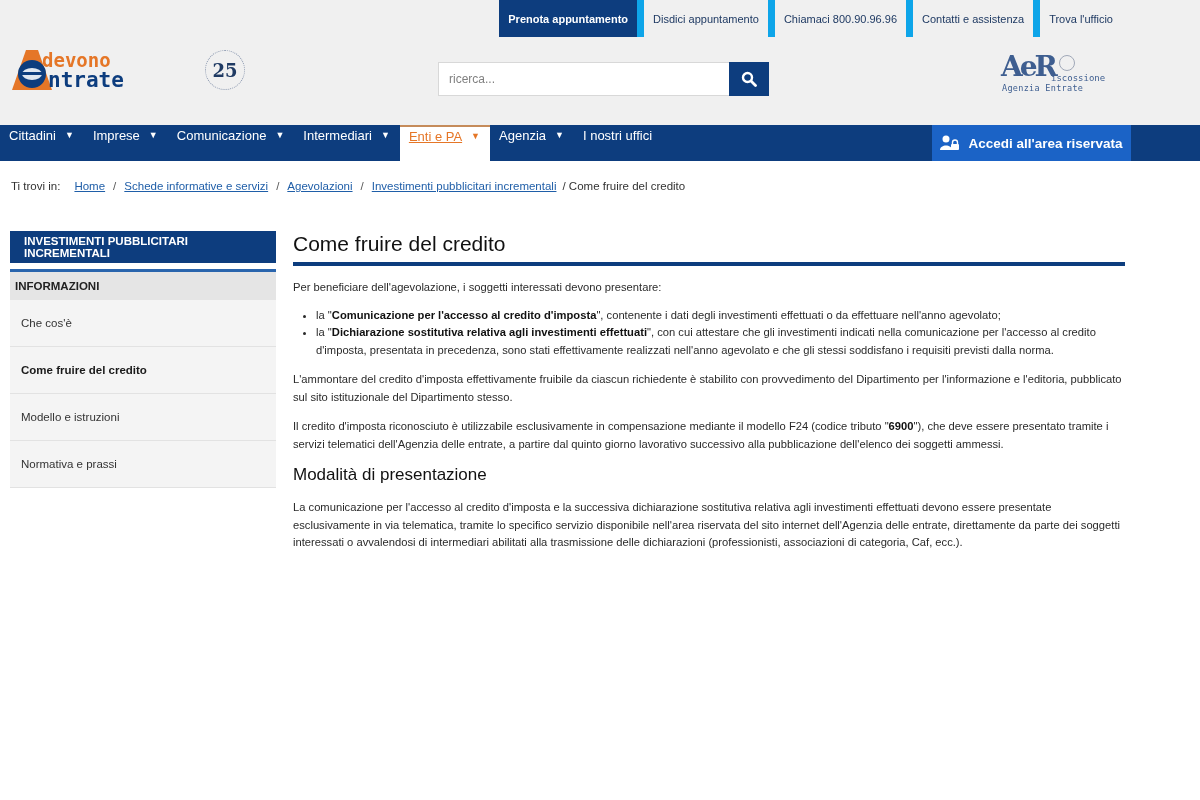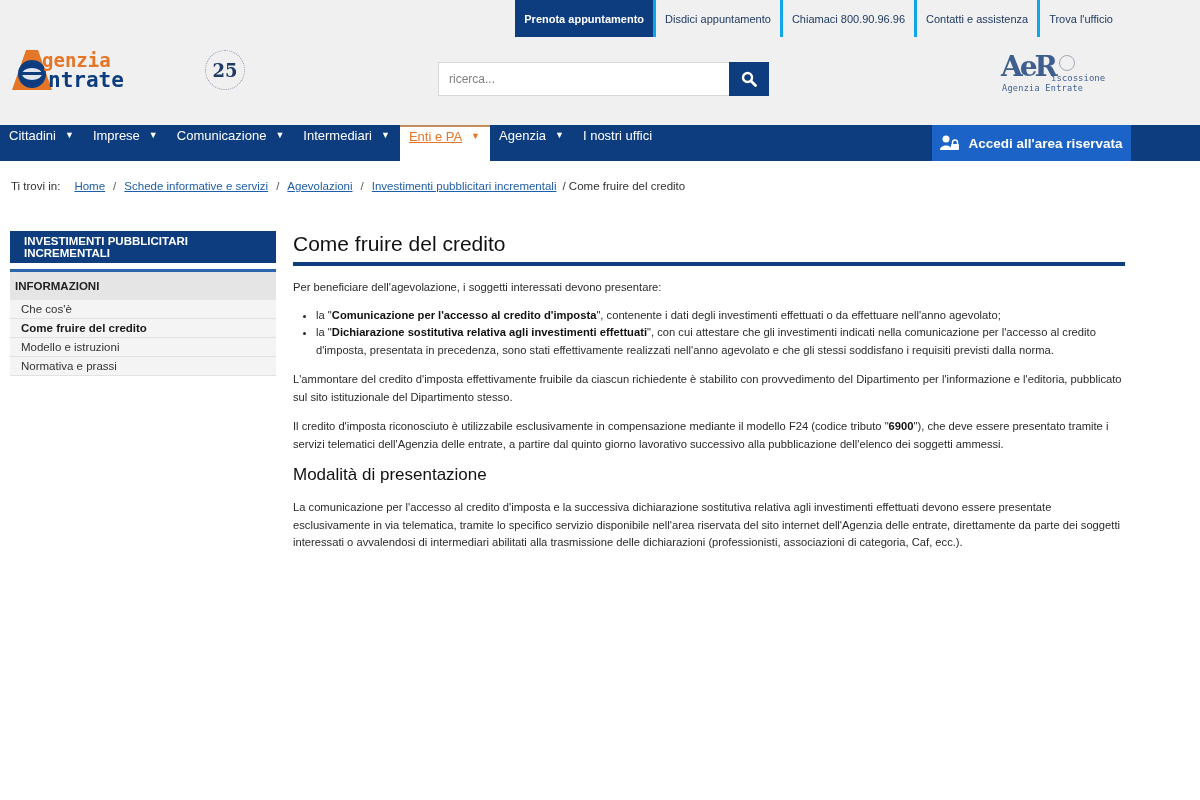--- a/index.html
+++ b/index.html
@@ -2,21 +2,21 @@
 <html><head>
 <meta charset="utf-8">
 <style>
   * { box-sizing: border-box; margin: 0; padding: 0; }
   html, body { width: 1200px; height: 800px; overflow: hidden; background: #ffffff; }
   body { font-family: "Liberation Sans", "DejaVu Sans", sans-serif; color: #1a1a1a; }
 
   
   .header { background: #f0f0f0; height: 125px; position: relative; }
   .topbar { position: absolute; top: 0; right: 78px; height: 37px; display: flex; }
-  .topbar a { display: flex; align-items: center; padding: 0 9px; font-size: 11px; color: #1f3a63; text-decoration: none; border-left: 3px solid #0ea5e9; height: 37px; }
+  .topbar a { display: flex; align-items: center; padding: 0 9px; font-size: 11px; color: #1f3a63; text-decoration: none; border-left: 7px solid #0ea5e9; height: 37px; }
   .topbar a.active { background: #0d3d7e; color: #ffffff; font-weight: bold; border-left: none; }
 
   .logo { position: absolute; left: 12px; top: 48px; width: 190px; height: 48px; }
   .logo .text { position: absolute; left: 30px; top: 2px; font-family: "DejaVu Sans Mono", monospace; font-weight: bold; line-height: 20px; }
   .logo .l1 { color: #e57627; font-size: 19px; }
   .logo .l2 { color: #0d3d7e; font-size: 21px; margin-left: 6px; }
   .logo .mark { position: absolute; left: 0; top: 0; width: 40px; height: 44px; }
   .badge25 { position: absolute; left: 158px; top: 50px; width: 40px; height: 40px; border-radius: 50%; border: 1px dotted #8c99b0; display: flex; align-items: center; justify-content: center; font-family: "DejaVu Serif", serif; font-size: 18px; font-weight: bold; color: #1f3a63; margin-left: 47px; }
 
   .search { position: absolute; left: 438px; top: 62px; width: 331px; height: 34px; display: flex; }
@@ -43,21 +43,21 @@
   .breadcrumb { position: absolute; top: 180px; left: 11px; font-size: 11.5px; color: #333; display: flex; align-items: center; }
   .breadcrumb .lead { margin-right: 14px; }
   .breadcrumb a { color: #1f5ea8; text-decoration: underline; }
   .breadcrumb .sep { margin: 0 8px; color: #555; }
   .breadcrumb .current { margin-left: 6px; }
 
   
   .sidebar { position: absolute; left: 10px; top: 231px; width: 266px; }
   .sidebar .title { background: #0d3d7e; color: #fff; font-weight: bold; font-size: 11.5px; height: 32px; display: flex; align-items: center; padding-left: 14px; }
   .sidebar .section { margin-top: 6px; border-top: 3px solid #2a65ad; background: #e5e5e5; height: 31px; display: flex; align-items: center; padding-left: 5px; font-weight: bold; font-size: 11.5px; color: #222; }
-  .sidebar .link { background: #f4f4f4; border-bottom: 1px solid #e2e2e2; height: 19px; display: flex; align-items: center; padding-left: 11px; font-size: 11.5px; color: #333; cursor: pointer; }
+  .sidebar .link { background: #f4f4f4; border-bottom: 1px solid #e2e2e2; height: 47px; display: flex; align-items: center; padding-left: 11px; font-size: 11.5px; color: #333; cursor: pointer; }
   .sidebar .link.current { font-weight: bold; color: #1a1a1a; }
 
   
   .content { position: absolute; left: 293px; top: 231px; width: 832px; }
   .content h1 { font-size: 21px; font-weight: normal; color: #111; padding-bottom: 8px; border-bottom: 4px solid #0d3d7e; height: 35px; line-height: 26px; }
   .content p { font-size: 11.2px; line-height: 17.5px; color: #2a2a2a; margin-top: 12px; }
   .content p.first { margin-top: 13px; }
   .content ul { margin-top: 10px; padding-left: 23px; font-size: 11.2px; line-height: 17.5px; color: #2a2a2a; }
   .content ul li { margin: 0; }
   .content h2 { font-size: 17px; font-weight: normal; color: #111; margin-top: 10px; line-height: 24px; }
@@ -76,21 +76,21 @@
   </div>
 
   <div class="logo">
     <svg class="mark" viewBox="0 0 40 44" width="40" height="44">
       <polygon points="14,2 26,2 40,42 0,42" fill="#e57627"></polygon>
       <circle cx="20" cy="26" r="14" fill="#0d3d7e"></circle>
       <ellipse cx="20" cy="26" rx="10" ry="6" fill="#dfe6f0"></ellipse>
       <rect x="8" y="24" width="24" height="3" fill="#0d3d7e"></rect>
     </svg>
     <div class="text">
-      <div class="l1">genzia</div>
+      <div class="l1">devono</div>
       <div class="l2">ntrate</div>
     </div>
   </div>
   <div class="badge25">25</div>
 
   <div class="search">
     <input type="text" placeholder="ricerca..." style="">
     <button>
       <svg width="16" height="16" viewBox="0 0 16 16">
         <circle cx="6.5" cy="6.5" r="4.5" stroke="#fff" stroke-width="2.4" fill="none"></circle>

